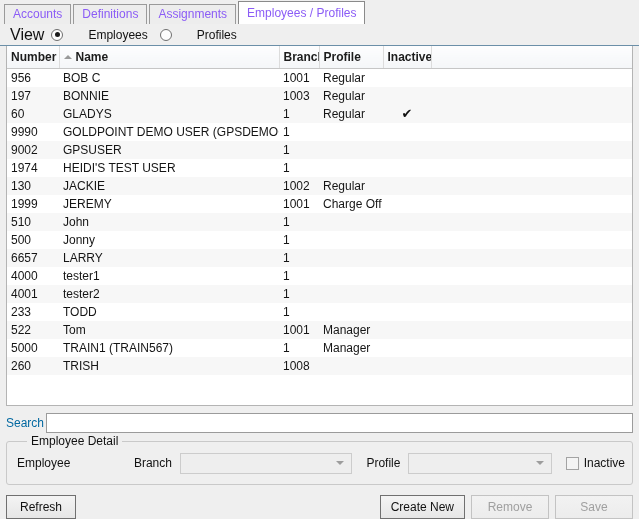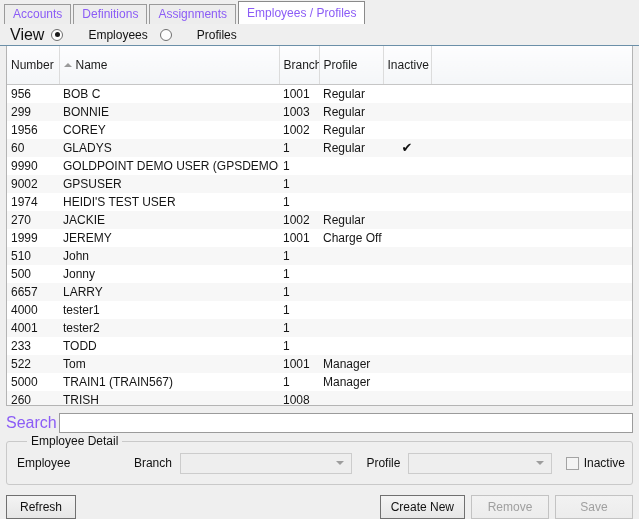--- a/index.html
+++ b/index.html
@@ -126,25 +126,25 @@
   table.grid {
     width: 100%;
     border-collapse: collapse;
     table-layout: fixed;
   }
   table.grid thead th {
     height: 19px;
     background: linear-gradient(to bottom, #fdfdfe 0%, #f4f6f8 100%);
     border-bottom: 1px solid #c6c6c6;
     border-right: 1px solid #dcdcdc;
-    font-weight: normal;
+    font-weight: bold;
     font-size: 12px;
     color: #1c1c1c;
     text-align: left;
-    padding: 12px 4px;
+    padding: 4px 4px;
     box-sizing: border-box;
     white-space: nowrap;
     overflow: hidden;
   }
   table.grid thead th.last {
     border-right: none;
   }
   .sort-arrow {
     display: inline-block;
     width: 0;
@@ -191,22 +191,22 @@
   }
 
   
   .searchrow {
     display: flex;
     align-items: center;
     margin: 7px 6px 0 6px;
     height: 20px;
   }
   .searchrow .lbl {
-    font-size: 16px;
-    color: #8b5cf6;
+    font-size: 12px;
+    color: #0369a1;
     margin-right: 2px;
   }
   .search-input {
     flex: 1 1 auto;
     height: 20px;
     border: 1px solid #9b9b9b;
     background: #ffffff;
     font-family: "Liberation Sans", sans-serif;
     font-size: 12px;
     padding: 0 3px;
@@ -357,35 +357,27 @@
       <tbody id="grid-body">
           <tr>
             <td class="c-num">956</td>
             <td class="c-name">BOB C</td>
             <td class="c-branch">1001</td>
             <td class="c-prof">Regular</td>
             <td class="c-inact"></td>
             <td class="c-fill"></td>
           </tr>
           <tr class="alt">
-            <td class="c-num">299</td>
+            <td class="c-num">197</td>
             <td class="c-name">BONNIE</td>
             <td class="c-branch">1003</td>
             <td class="c-prof">Regular</td>
             <td class="c-inact"></td>
             <td class="c-fill"></td>
           </tr>
-          <tr>
-            <td class="c-num">1956</td>
-            <td class="c-name">COREY</td>
-            <td class="c-branch">1002</td>
-            <td class="c-prof">Regular</td>
-            <td class="c-inact"></td>
-            <td class="c-fill"></td>
-          </tr>
           <tr class="alt rowred">
             <td class="c-num">60</td>
             <td class="c-name">GLADYS</td>
             <td class="c-branch">1</td>
             <td class="c-prof">Regular</td>
             <td class="c-inact"><span class="checkglyph">✔</span></td>
             <td class="c-fill"></td>
           </tr>
           <tr>
             <td class="c-num">9990</td>
@@ -405,21 +397,21 @@
           </tr>
           <tr>
             <td class="c-num">1974</td>
             <td class="c-name">HEIDI'S TEST USER</td>
             <td class="c-branch">1</td>
             <td class="c-prof"></td>
             <td class="c-inact"></td>
             <td class="c-fill"></td>
           </tr>
           <tr class="alt">
-            <td class="c-num">270</td>
+            <td class="c-num">130</td>
             <td class="c-name">JACKIE</td>
             <td class="c-branch">1002</td>
             <td class="c-prof">Regular</td>
             <td class="c-inact"></td>
             <td class="c-fill"></td>
           </tr>
           <tr>
             <td class="c-num">1999</td>
             <td class="c-name">JEREMY</td>
             <td class="c-branch">1001</td>

